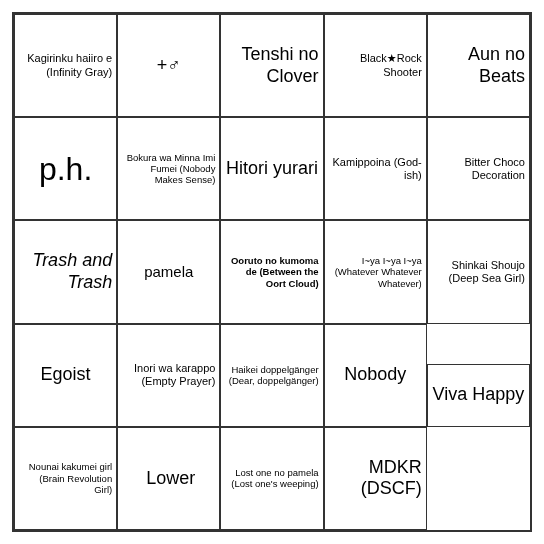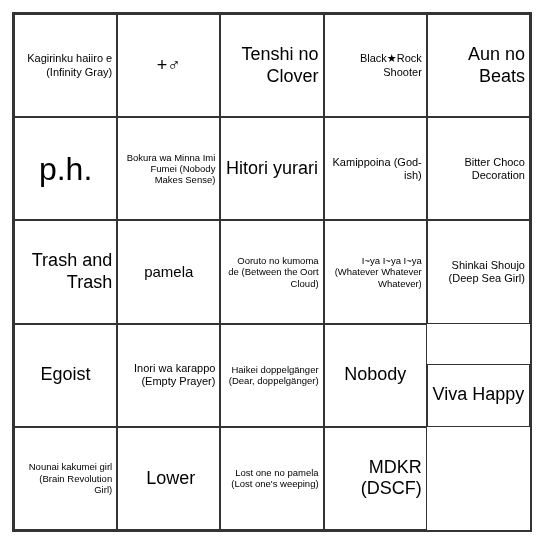--- a/index.html
+++ b/index.html
@@ -46,23 +46,23 @@
   <div class="cell" style="font-size: 11px; font-weight: normal;">Kagirinku haiiro e (Infinity Gray)</div>
       <div class="cell" style="font-size: 18px; font-weight: normal;">+♂</div>
       <div class="cell" style="font-size: 18px; font-weight: normal;">Tenshi no Clover</div>
       <div class="cell" style="font-size: 11px; font-weight: normal;">Black★Rock Shooter</div>
       <div class="cell" style="font-size: 18px; font-weight: normal;">Aun no Beats</div>
       <div class="cell" style="font-size: 32px; font-weight: normal;">p.h.</div>
       <div class="cell" style="font-size: 9.5px; font-weight: normal;">Bokura wa Minna Imi Fumei (Nobody Makes Sense)</div>
       <div class="cell" style="font-size: 18px; font-weight: normal;">Hitori yurari</div>
       <div class="cell" style="font-size: 11px; font-weight: normal;">Kamippoina (God-ish)</div>
       <div class="cell" style="font-size: 11px; font-weight: normal;">Bitter Choco Decoration</div>
-      <div class="cell" style="font-size: 18px; font-weight: normal;">Trash and Trash</div>
+      <div class="cell" style="font-size: 18px; font-weight: normal; font-style: italic;">Trash and Trash</div>
       <div class="cell" style="font-size: 15px; font-weight: normal;">pamela</div>
-      <div class="cell" style="font-size: 9.5px; font-weight: normal;">Ooruto no kumoma de (Between the Oort Cloud)</div>
+      <div class="cell" style="font-size: 9.5px; font-weight: bold;">Ooruto no kumoma de (Between the Oort Cloud)</div>
       <div class="cell" style="font-size: 9.5px; font-weight: normal;">I~ya I~ya I~ya (Whatever Whatever Whatever)</div>
       <div class="cell" style="font-size: 11px; font-weight: normal;">Shinkai Shoujo (Deep Sea Girl)</div>
       <div class="cell" style="font-size: 18px; font-weight: normal;">Egoist</div>
       <div class="cell" style="font-size: 11px; font-weight: normal;">Inori wa karappo (Empty Prayer)</div>
       <div class="cell" style="font-size: 9.5px; font-weight: normal;">Haikei doppelgänger (Dear, doppelgänger)</div>
       <div class="cell" style="font-size: 18px; font-weight: normal;">Nobody</div>
       <div class="cell" style="font-size: 18px; font-weight: normal; margin-top: 40px;">Viva Happy</div>
       <div class="cell" style="font-size: 9.5px; font-weight: normal;">Nounai kakumei girl (Brain Revolution Girl)</div>
       <div class="cell" style="font-size: 18px; font-weight: normal; padding-left: 8px;">Lower</div>
       <div class="cell" style="font-size: 9.5px; font-weight: normal;">Lost one no pamela (Lost one's weeping)</div>

